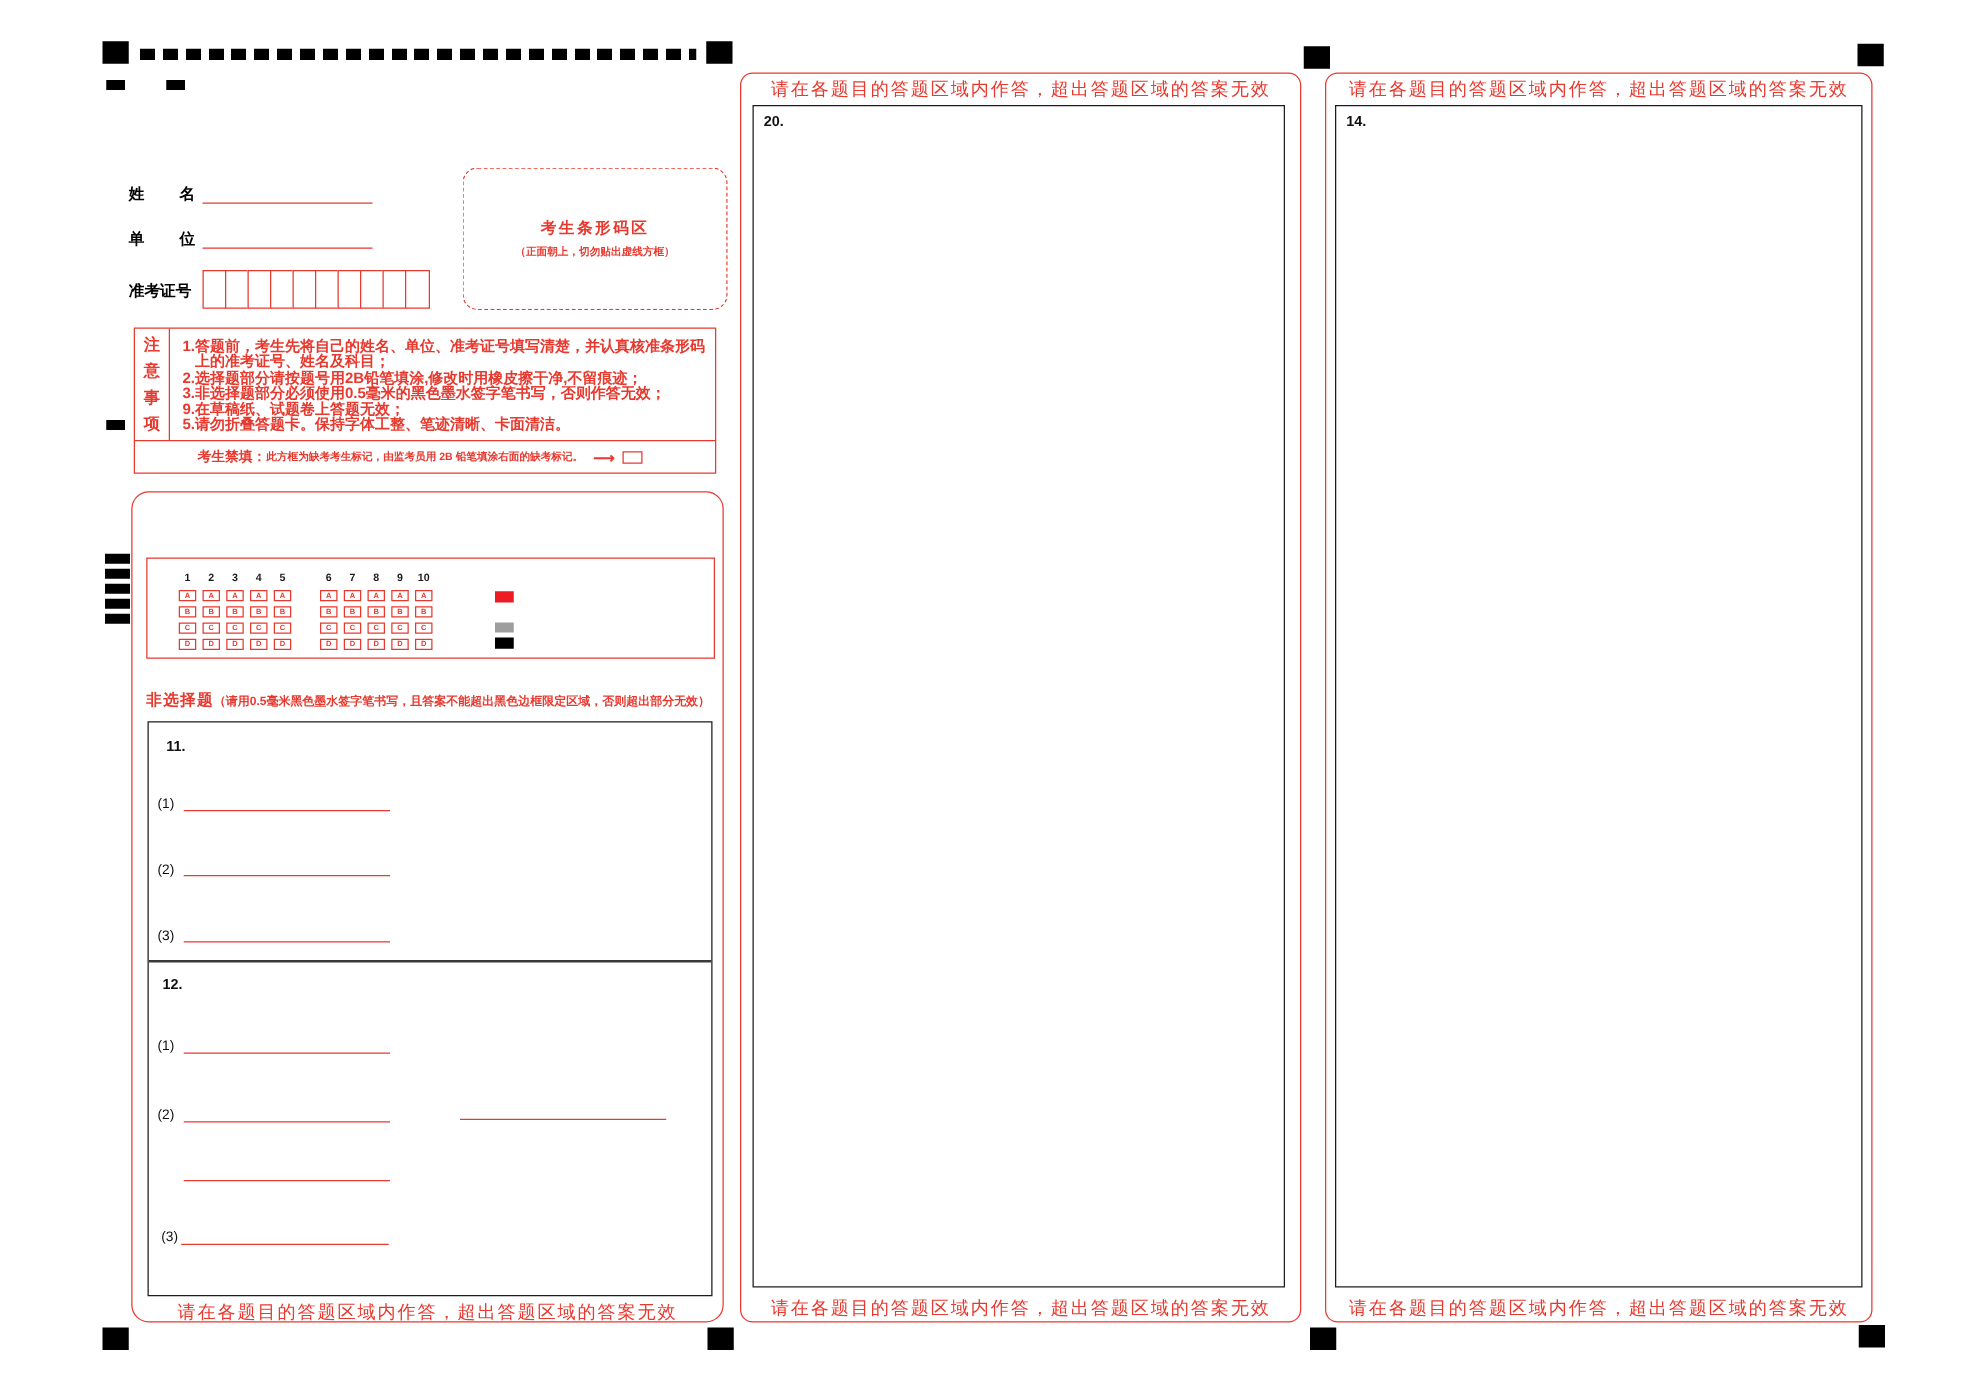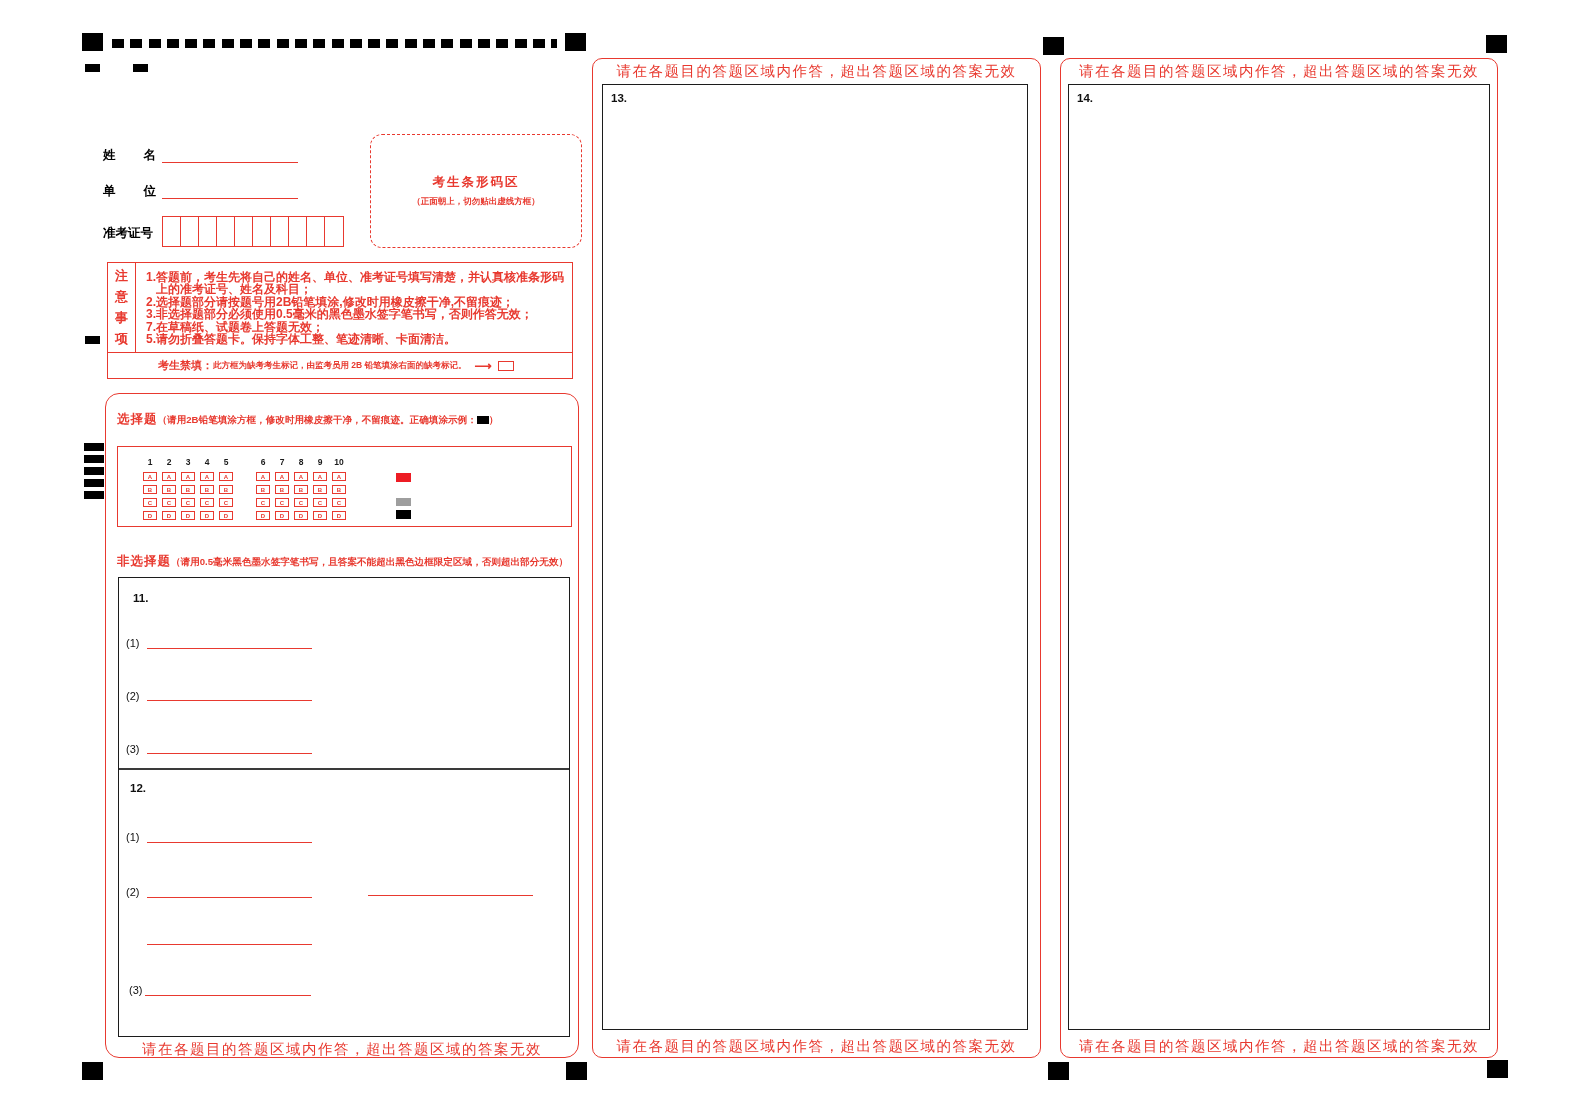--- a/index.html
+++ b/index.html
@@ -115,37 +115,34 @@
       <div class="notice-side" id="noticeSide">
           <div>注</div>
           <div>意</div>
           <div>事</div>
           <div>项</div>
         </div>
       <div class="notice-list" id="noticeList">
           <div class="notice-item">1.答题前，考生先将自己的姓名、单位、准考证号填写清楚，并认真核准条形码上的准考证号、姓名及科目；</div>
           <div class="notice-item">2.选择题部分请按题号用2B铅笔填涂,修改时用橡皮擦干净,不留痕迹；</div>
           <div class="notice-item">3.非选择题部分必须使用0.5毫米的黑色墨水签字笔书写，否则作答无效；</div>
-          <div class="notice-item">7.在草稿纸、试题卷上答题无效；</div>
+          <div class="notice-item">9.在草稿纸、试题卷上答题无效；</div>
           <div class="notice-item">5.请勿折叠答题卡。保持字体工整、笔迹清晰、卡面清洁。</div>
         </div>
     </div>
     <div class="notice-forbid">
       <span class="forbid-label">考生禁填：</span>
       <span class="forbid-text">此方框为缺考考生标记，由监考员用 2B 铅笔填涂右面的缺考标记。</span>
       <span class="forbid-arrow">⟶</span>
       <span class="forbid-box"></span>
     </div>
   </div>
 
   <div class="red-box" style="left:105px;top:393px;width:474px;height:665px;border-radius:14px;"></div>
 
-  <div class="sec-head" style="left:117px;top:409px;">
-    <span class="big">选择题</span><span class="note">（请用2B铅笔填涂方框，修改时用橡皮擦干净，不留痕迹。正确填涂示例：</span><span class="swatch"></span><span class="note">）</span>
-  </div>
 
   <div class="red-box" style="left:117px;top:446px;width:455px;height:81px;"></div>
   <div class="bubble-grid" id="bubbleGrid">
       <div class="bubble-group">
         <div class="bubble-col">
           <div class="num">1</div>
           <div class="bubble">A</div>
           <div class="bubble">B</div>
           <div class="bubble">C</div>
           <div class="bubble">D</div>
@@ -245,21 +242,21 @@
   <div class="u-line" style="left:368px;top:895px;width:165px;"></div>
   <div class="u-line" style="left:147px;top:944px;width:165px;"></div>
   <div class="sub" style="left:129px;top:984px;">(3)</div>
   <div class="u-line" style="left:145px;top:995px;width:166px;"></div>
 
   <div class="warning" style="left:105px;top:1040px;width:474px;">请在各题目的答题区域内作答，超出答题区域的答案无效</div>
 
   <div class="red-box" style="left:592px;top:58px;width:449px;height:1000px;border-radius:10px;"></div>
   <div class="warning" style="left:592px;top:62px;width:449px;">请在各题目的答题区域内作答，超出答题区域的答案无效</div>
   <div class="black-box" style="left:602px;top:84px;width:426px;height:946px;"></div>
-  <div class="qnum" style="left:611px;top:92px;">13.</div>
+  <div class="qnum" style="left:611px;top:92px;">20.</div>
   <div class="warning" style="left:592px;top:1037px;width:449px;">请在各题目的答题区域内作答，超出答题区域的答案无效</div>
 
   <div class="red-box" style="left:1060px;top:58px;width:438px;height:1000px;border-radius:10px;"></div>
   <div class="warning" style="left:1060px;top:62px;width:438px;">请在各题目的答题区域内作答，超出答题区域的答案无效</div>
   <div class="black-box" style="left:1068px;top:84px;width:422px;height:946px;"></div>
   <div class="qnum" style="left:1077px;top:92px;">14.</div>
   <div class="warning" style="left:1060px;top:1037px;width:438px;">请在各题目的答题区域内作答，超出答题区域的答案无效</div>
 
 </div>
 

